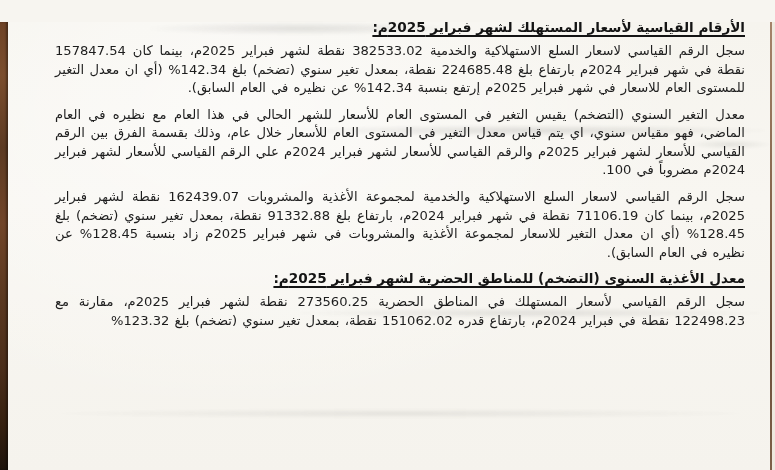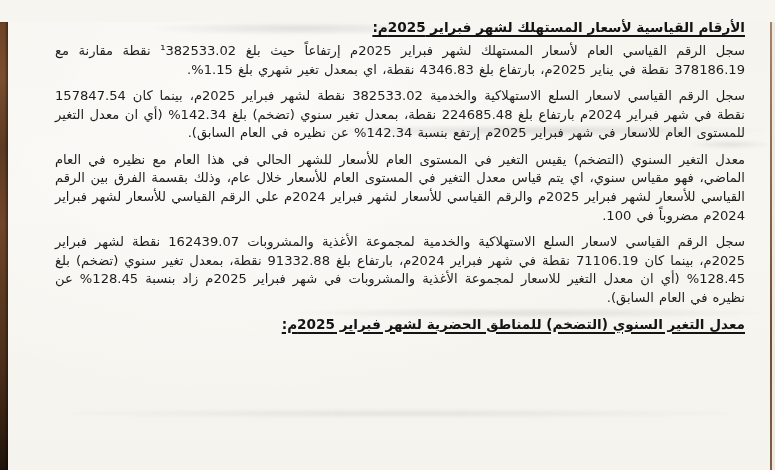--- a/index.html
+++ b/index.html
@@ -83,28 +83,28 @@
 <div class="photo-page">
   <div class="smudge smudge-1"></div>
   <div class="smudge smudge-2"></div>
   <div class="smudge smudge-3"></div>
   <div class="smudge smudge-4"></div>
   <div class="smudge smudge-5"></div>
 
   <div class="doc-content" id="doc-content">
       <section class="doc-section">
         <h2 class="heading">الأرقام القياسية لأسعار المستهلك لشهر فبراير 2025م:</h2>
-        <p class="para">سجل الرقم القياسي العام لأسعار المستهلك لشهر فبراير 2025م إرتفاعاً حيث بلغ ¹382533.02 نقطة مقارنة مع 378186.19 نقطة في يناير 2025م، بارتفاع بلغ 4346.83 نقطة، اي بمعدل تغير شهري بلغ 1.15%.</p>
       </section>
       <section class="doc-section">
         <p class="para">سجل الرقم القياسي لاسعار السلع الاستهلاكية والخدمية 382533.02 نقطة لشهر فبراير 2025م، بينما كان 157847.54 نقطة في شهر فبراير 2024م بارتفاع بلغ 224685.48 نقطة، بمعدل تغير سنوي (تضخم) بلغ 142.34% (أي ان معدل التغير للمستوى العام للاسعار في شهر فبراير 2025م إرتفع بنسبة 142.34% عن نظيره في العام السابق).</p>
         <p class="para">معدل التغير السنوي (التضخم) يقيس التغير في المستوى العام للأسعار للشهر الحالي في هذا العام مع نظيره في العام الماضي، فهو مقياس سنوي، اي يتم قياس معدل التغير في المستوى العام للأسعار خلال عام، وذلك بقسمة الفرق بين الرقم القياسي للأسعار لشهر فبراير 2025م والرقم القياسي للأسعار لشهر فبراير 2024م علي الرقم القياسي للأسعار لشهر فبراير 2024م مضروباً في 100.</p>
         <p class="para">سجل الرقم القياسي لاسعار السلع الاستهلاكية والخدمية لمجموعة الأغذية والمشروبات 162439.07 نقطة لشهر فبراير 2025م، بينما كان 71106.19 نقطة في شهر فبراير 2024م، بارتفاع بلغ 91332.88 نقطة، بمعدل تغير سنوي (تضخم) بلغ 128.45% (أي ان معدل التغير للاسعار لمجموعة الأغذية والمشروبات في شهر فبراير 2025م زاد بنسبة 128.45% عن نظيره في العام السابق).</p>
       </section>
       <section class="doc-section">
-        <h2 class="heading">معدل التغير السنوي (التضخم) للمناطق الحضرية لشهر فبراير 2025م:</h2>
+        <h2 class="heading">معدل الأغذية السنوي (التضخم) للمناطق الحضرية لشهر فبراير 2025م:</h2>
+        <p class="para">سجل الرقم القياسي لأسعار المستهلك في المناطق الحضرية 273560.25 نقطة لشهر فبراير 2025م، مقارنة مع 122498.23 نقطة في فبراير 2024م، بارتفاع قدره 151062.02 نقطة، بمعدل تغير سنوي (تضخم) بلغ 123.32%</p>
       </section>
     </div>
 
   <div class="cut-line"></div>
   <div class="edge-left"></div>
   <div class="edge-right"></div>
 </div>
 
 </body></html>

